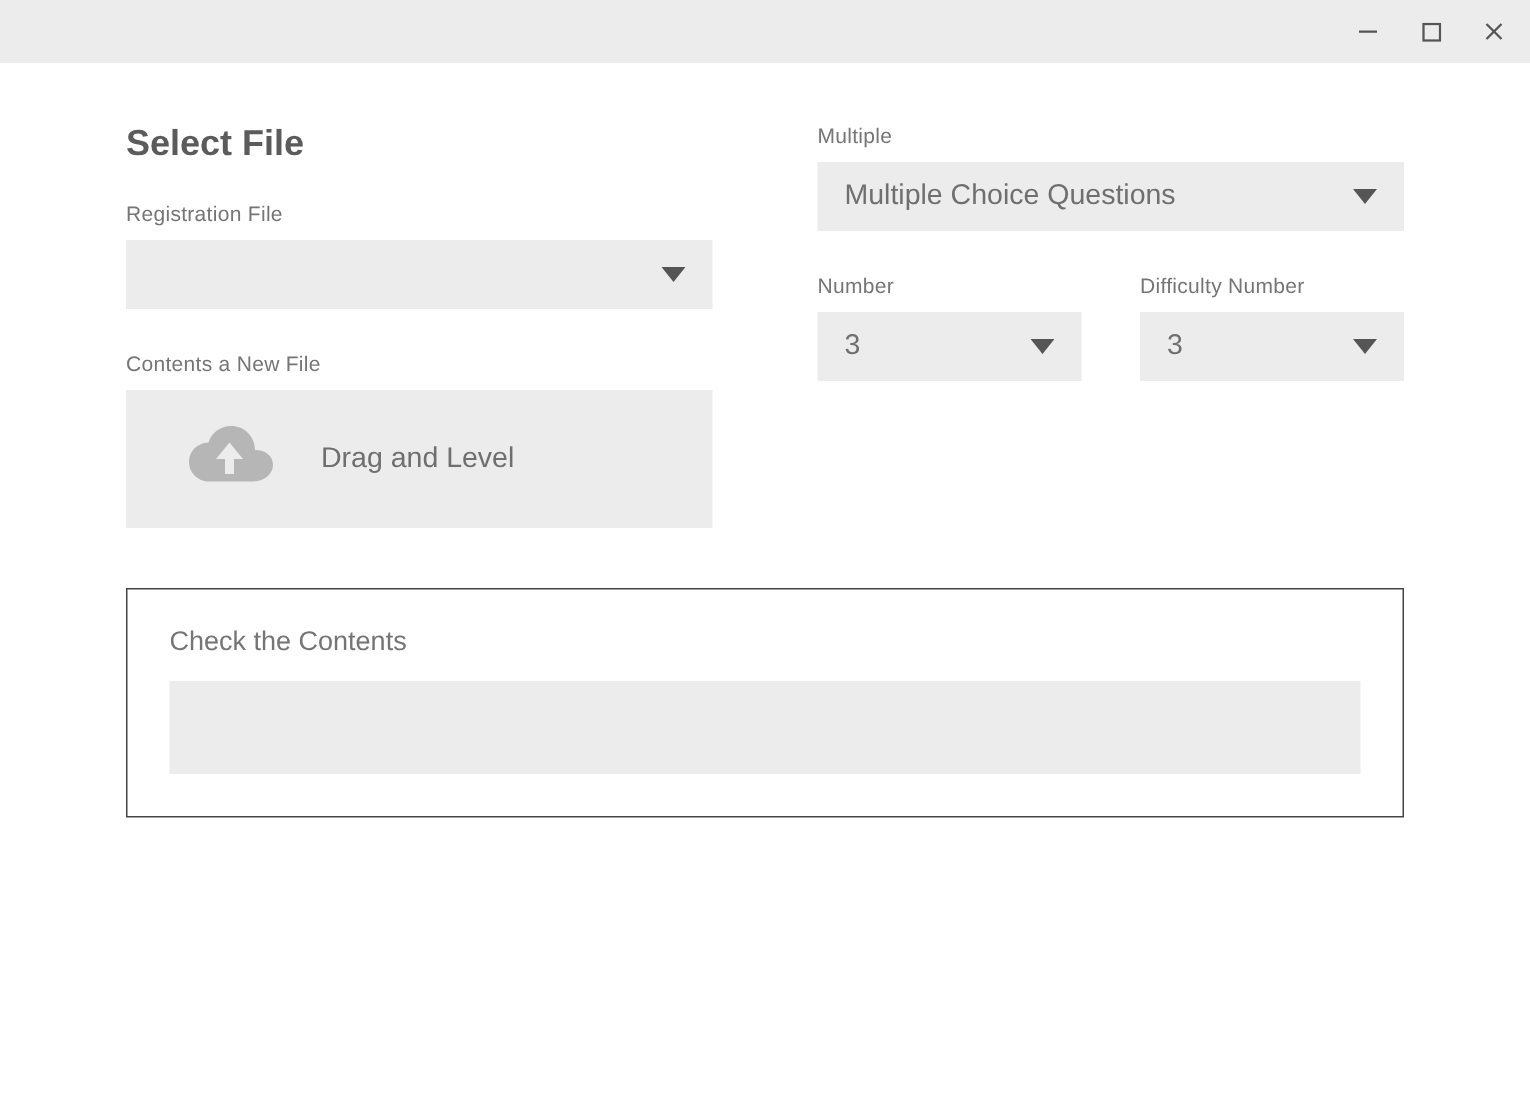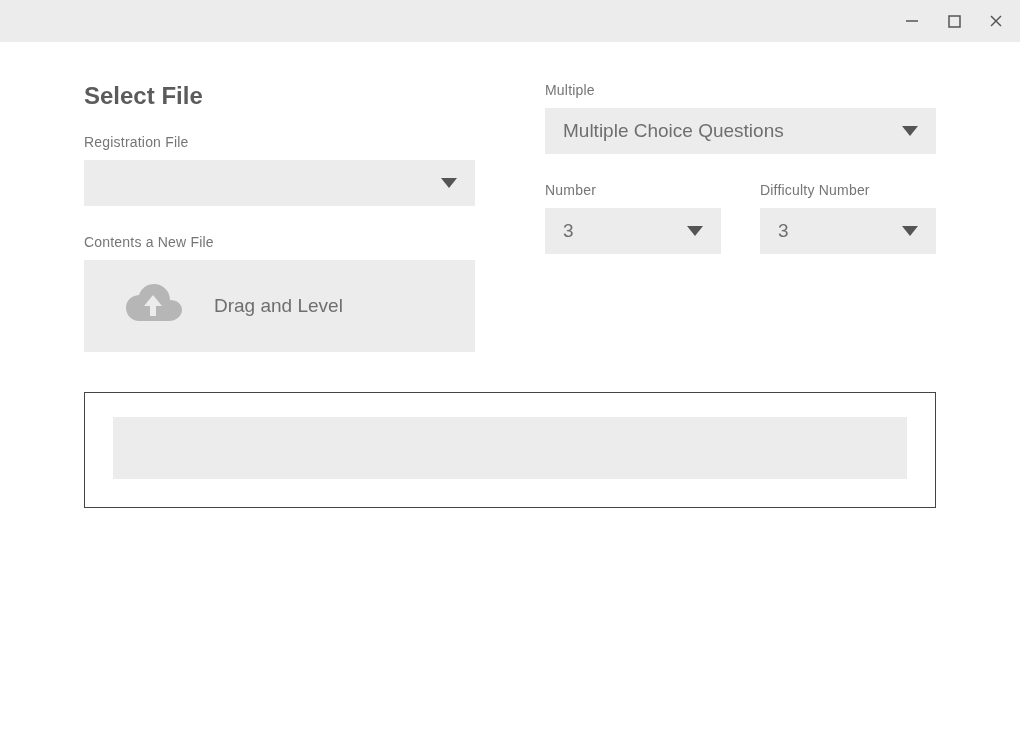--- a/index.html
+++ b/index.html
@@ -202,16 +202,17 @@
                   <polygon points="0,0 16,0 8,10" fill="#555"></polygon>
                 </svg>
             </span>
           </div>
         </div>
       </div>
     </div>
   </div>
 
   <div class="contents-box">
+    <div class="contents-label">Check the Contents</div>
     <div class="contents-area"></div>
   </div>
 
 </div>
 
 </body></html>

